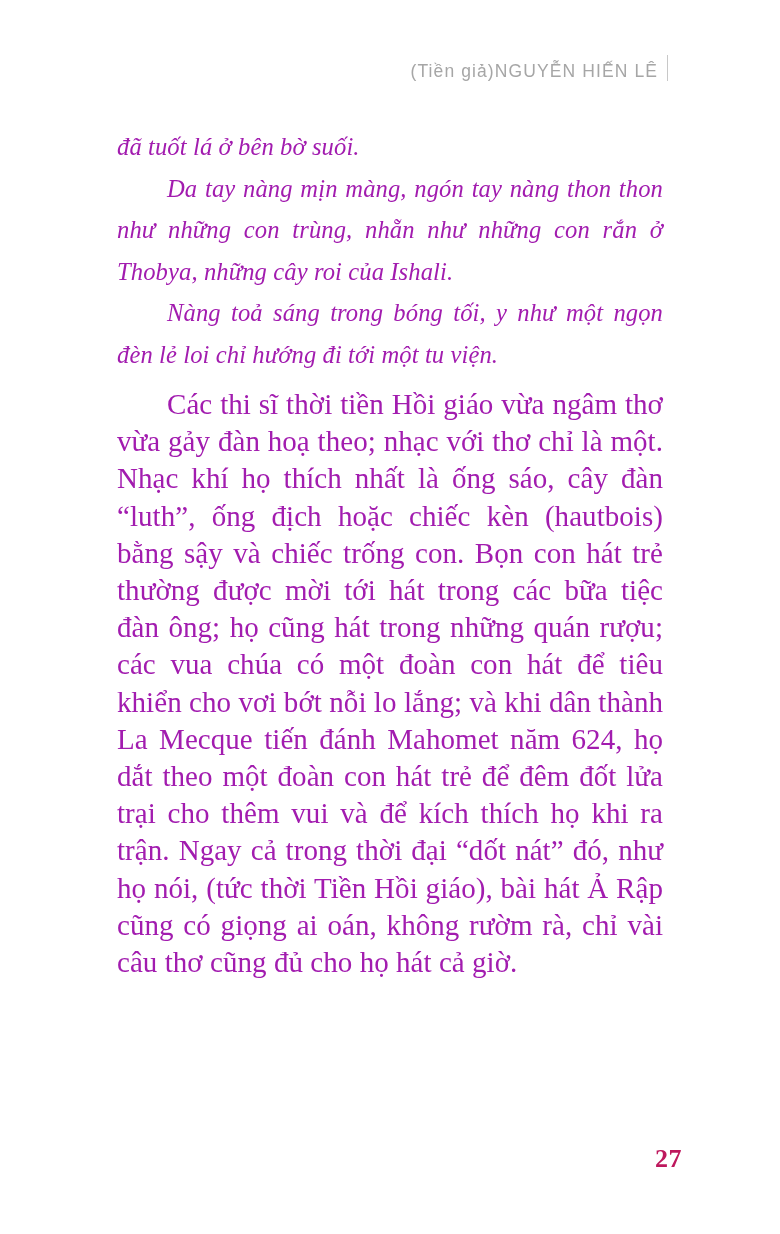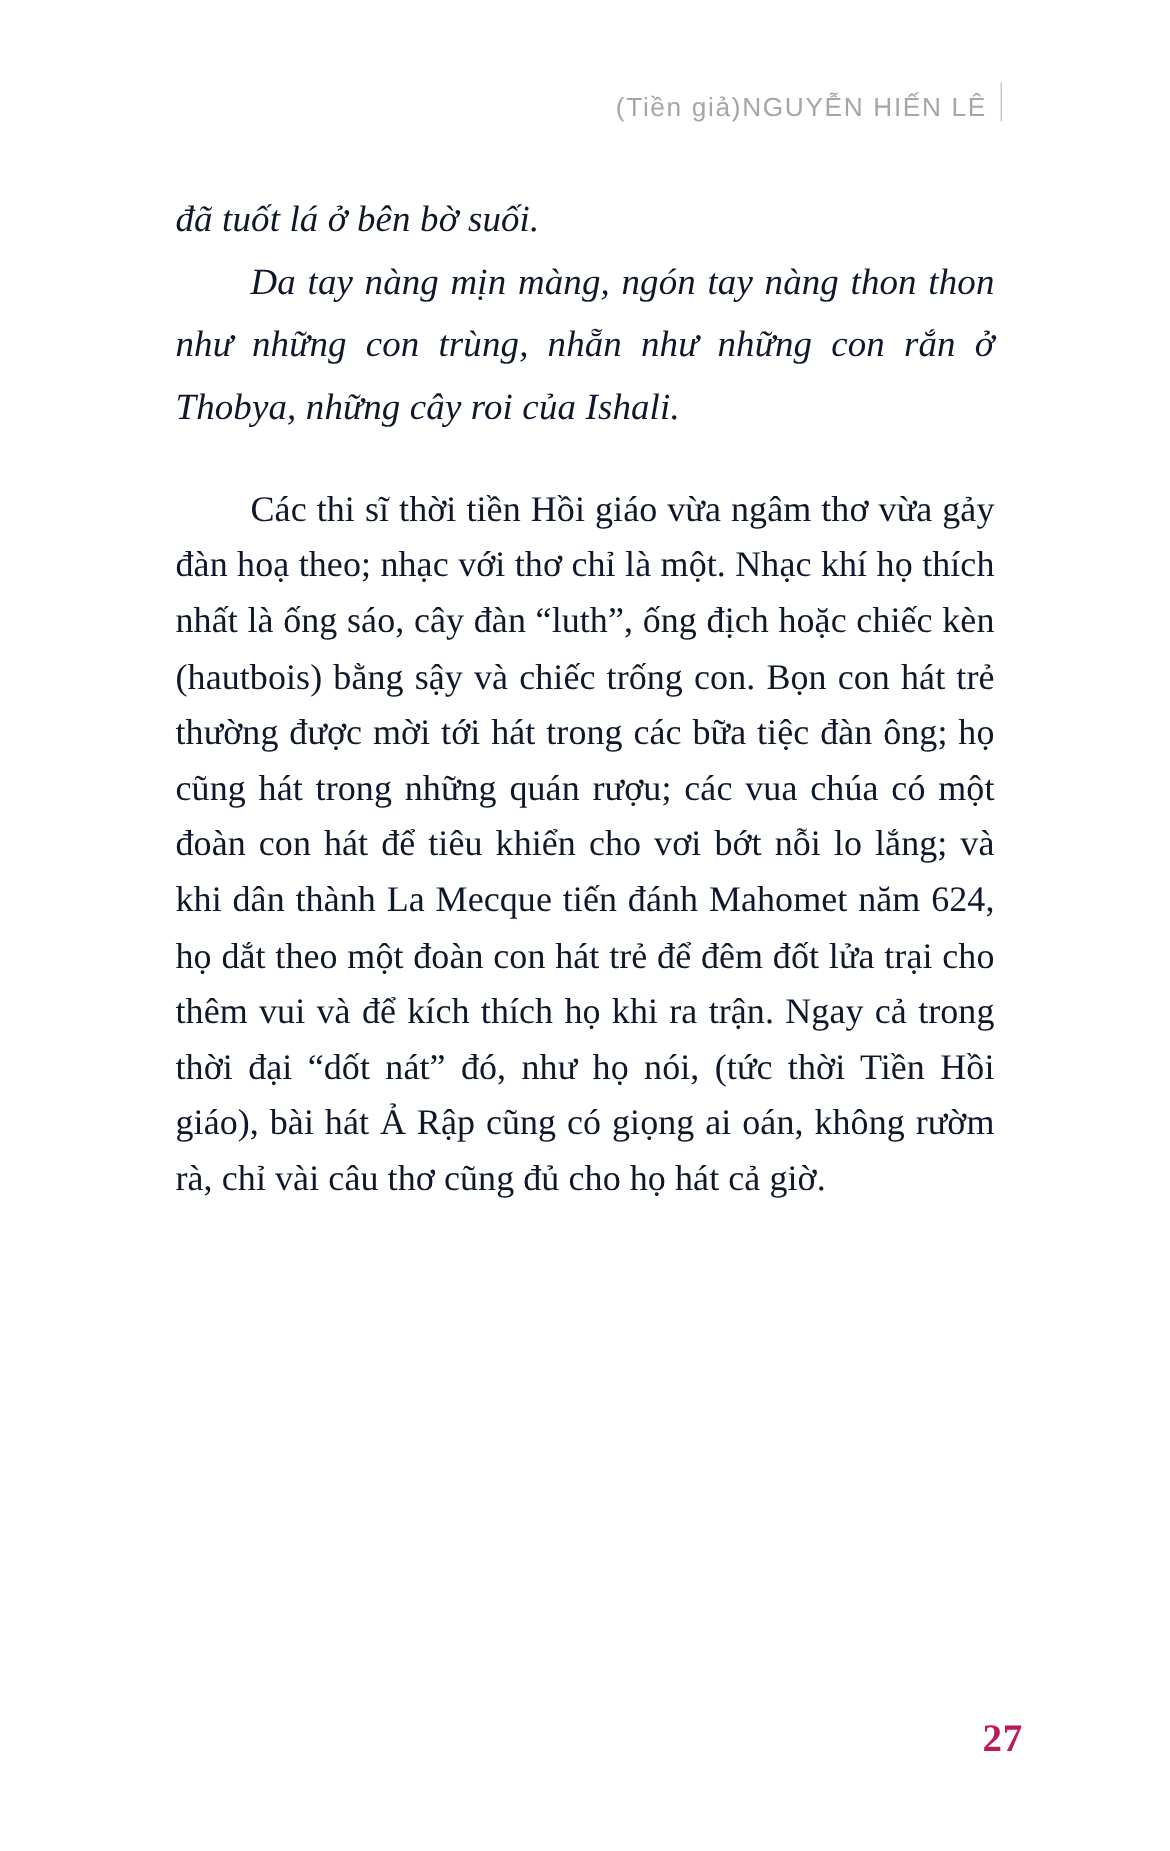--- a/index.html
+++ b/index.html
@@ -53,37 +53,36 @@
     position: absolute;
     left: 117px;
     top: 126px;
     width: 546px;
   }
 
   p {
     margin: 0;
     text-align: justify;
     text-justify: inter-word;
-    color: #0f172a;
+    color: #a21caf;
     hyphens: none;
   }
 
   p.italic {
     font-style: italic;
     font-size: 24.6px;
     line-height: 41.5px;
     letter-spacing: 0.1px;
   }
 
   p.body {
     font-style: normal;
-    font-size: 24px;
+    font-size: 29px;
     line-height: 37.2px;
     letter-spacing: 0.05px;
-    margin-top: 19px;
   }
 
   p.indent {
     text-indent: 50px;
   }
 
   p.noindent {
     text-indent: 0;
   }
 
@@ -113,20 +112,21 @@
     <span class="rh-rule"></span>
   </div>
 
   <div class="textblock">
 
     <p class="italic noindent">đã tuốt lá ở bên bờ suối.</p>
 
 
     <p class="italic indent">Da tay nàng mịn màng, ngón tay nàng thon thon như những con trùng, nhẵn như những con rắn ở Thobya, những cây roi của Ishali.</p>
 
+    <p class="italic indent">Nàng toả sáng trong bóng tối, y như một ngọn đèn lẻ loi chỉ hướng đi tới một tu viện.</p>
 
     <div class="gap-italic-to-body"></div>
 
     <p class="body indent">Các thi sĩ thời tiền Hồi giáo vừa ngâm thơ vừa gảy đàn hoạ theo; nhạc với thơ chỉ là một. Nhạc khí họ thích nhất là ống sáo, cây đàn “luth”, ống địch hoặc chiếc kèn (hautbois) bằng sậy và chiếc trống con. Bọn con hát trẻ thường được mời tới hát trong các bữa tiệc đàn ông; họ cũng hát trong những quán rượu; các vua chúa có một đoàn con hát để tiêu khiển cho vơi bớt nỗi lo lắng; và khi dân thành La Mecque tiến đánh Mahomet năm 624, họ dắt theo một đoàn con hát trẻ để đêm đốt lửa trại cho thêm vui và để kích thích họ khi ra trận. Ngay cả trong thời đại “dốt nát” đó, như họ nói, (tức thời Tiền Hồi giáo), bài hát Ả Rập cũng có giọng ai oán, không rườm rà, chỉ vài câu thơ cũng đủ cho họ hát cả giờ.</p>
 
   </div>
 
   <div class="folio">27</div>
 
 </div>

